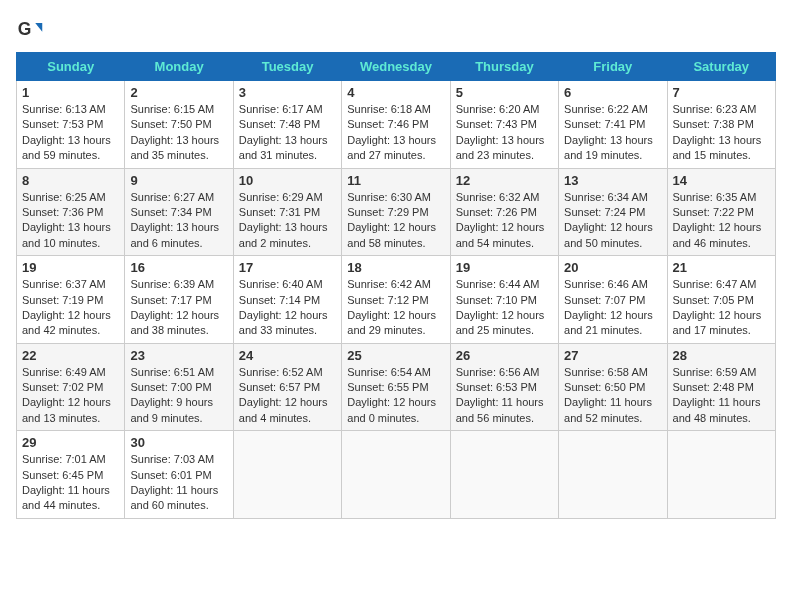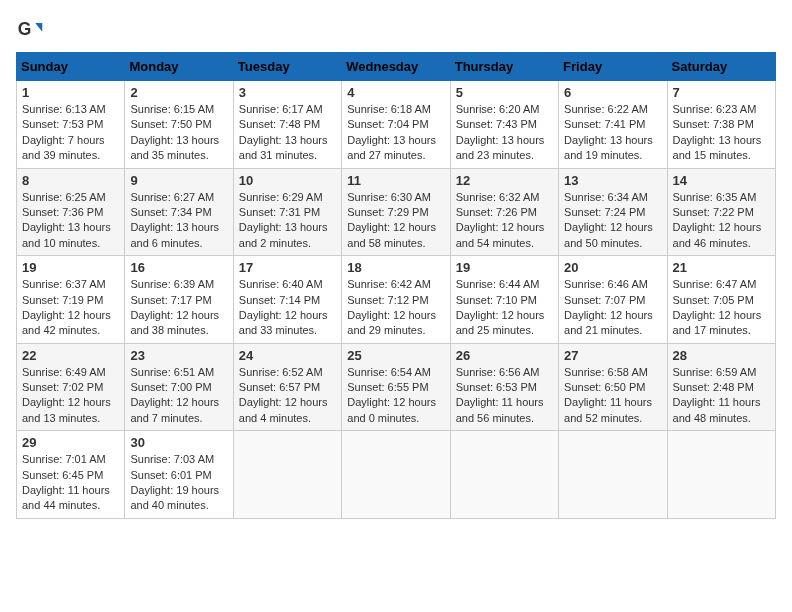--- a/index.html
+++ b/index.html
@@ -37,23 +37,23 @@
       font-size: 15px;
       color: #555;
     }
     .calendar {
       width: 100%;
       border-collapse: collapse;
       font-size: 11px;
     }
     .calendar th {
       background: #1a6bb5;
-      color: #000000;
+      color: #5eead4;
       padding: 6px 4px;
-      text-align: left;
+      text-align: center;
       font-size: 13px;
       font-weight: bold;
       border: 1px solid #1a6bb5;
     }
     .calendar td {
       border: 1px solid #ccc;
       vertical-align: top;
       padding: 4px 5px;
       width: 108px;
       min-height: 80px;
@@ -109,21 +109,21 @@
         <th>Saturday</th>
       </tr>
   </thead>
   <tbody id="calendar-body">
       <tr>
         <td>
         <span class="day-num">1</span>
         <div class="day-info">
           <span>Sunrise: 6:13 AM</span><br>
           <span>Sunset: 7:53 PM</span><br>
-          <span>Daylight: 7 hours and 39 minutes.</span>
+          <span>Daylight: 13 hours and 59 minutes.</span>
         </div>
       </td>
         <td>
         <span class="day-num">2</span>
         <div class="day-info">
           <span>Sunrise: 6:15 AM</span><br>
           <span>Sunset: 7:50 PM</span><br>
           <span>Daylight: 13 hours and 35 minutes.</span>
         </div>
       </td>
@@ -132,21 +132,21 @@
         <div class="day-info">
           <span>Sunrise: 6:17 AM</span><br>
           <span>Sunset: 7:48 PM</span><br>
           <span>Daylight: 13 hours and 31 minutes.</span>
         </div>
       </td>
         <td>
         <span class="day-num">4</span>
         <div class="day-info">
           <span>Sunrise: 6:18 AM</span><br>
-          <span>Sunset: 7:04 PM</span><br>
+          <span>Sunset: 7:46 PM</span><br>
           <span>Daylight: 13 hours and 27 minutes.</span>
         </div>
       </td>
         <td>
         <span class="day-num">5</span>
         <div class="day-info">
           <span>Sunrise: 6:20 AM</span><br>
           <span>Sunset: 7:43 PM</span><br>
           <span>Daylight: 13 hours and 23 minutes.</span>
         </div>
@@ -291,21 +291,21 @@
           <span>Sunrise: 6:49 AM</span><br>
           <span>Sunset: 7:02 PM</span><br>
           <span>Daylight: 12 hours and 13 minutes.</span>
         </div>
       </td>
         <td>
         <span class="day-num">23</span>
         <div class="day-info">
           <span>Sunrise: 6:51 AM</span><br>
           <span>Sunset: 7:00 PM</span><br>
-          <span>Daylight: 12 hours and 7 minutes.</span>
+          <span>Daylight: 9 hours and 9 minutes.</span>
         </div>
       </td>
         <td>
         <span class="day-num">24</span>
         <div class="day-info">
           <span>Sunrise: 6:52 AM</span><br>
           <span>Sunset: 6:57 PM</span><br>
           <span>Daylight: 12 hours and 4 minutes.</span>
         </div>
       </td>
@@ -349,21 +349,21 @@
           <span>Sunrise: 7:01 AM</span><br>
           <span>Sunset: 6:45 PM</span><br>
           <span>Daylight: 11 hours and 44 minutes.</span>
         </div>
       </td>
         <td>
         <span class="day-num">30</span>
         <div class="day-info">
           <span>Sunrise: 7:03 AM</span><br>
           <span>Sunset: 6:01 PM</span><br>
-          <span>Daylight: 19 hours and 40 minutes.</span>
+          <span>Daylight: 11 hours and 60 minutes.</span>
         </div>
       </td>
         <td class="empty-cell"></td>
         <td class="empty-cell"></td>
         <td class="empty-cell"></td>
         <td class="empty-cell"></td>
         <td class="empty-cell"></td>
       </tr>
     </tbody>
 </table>

